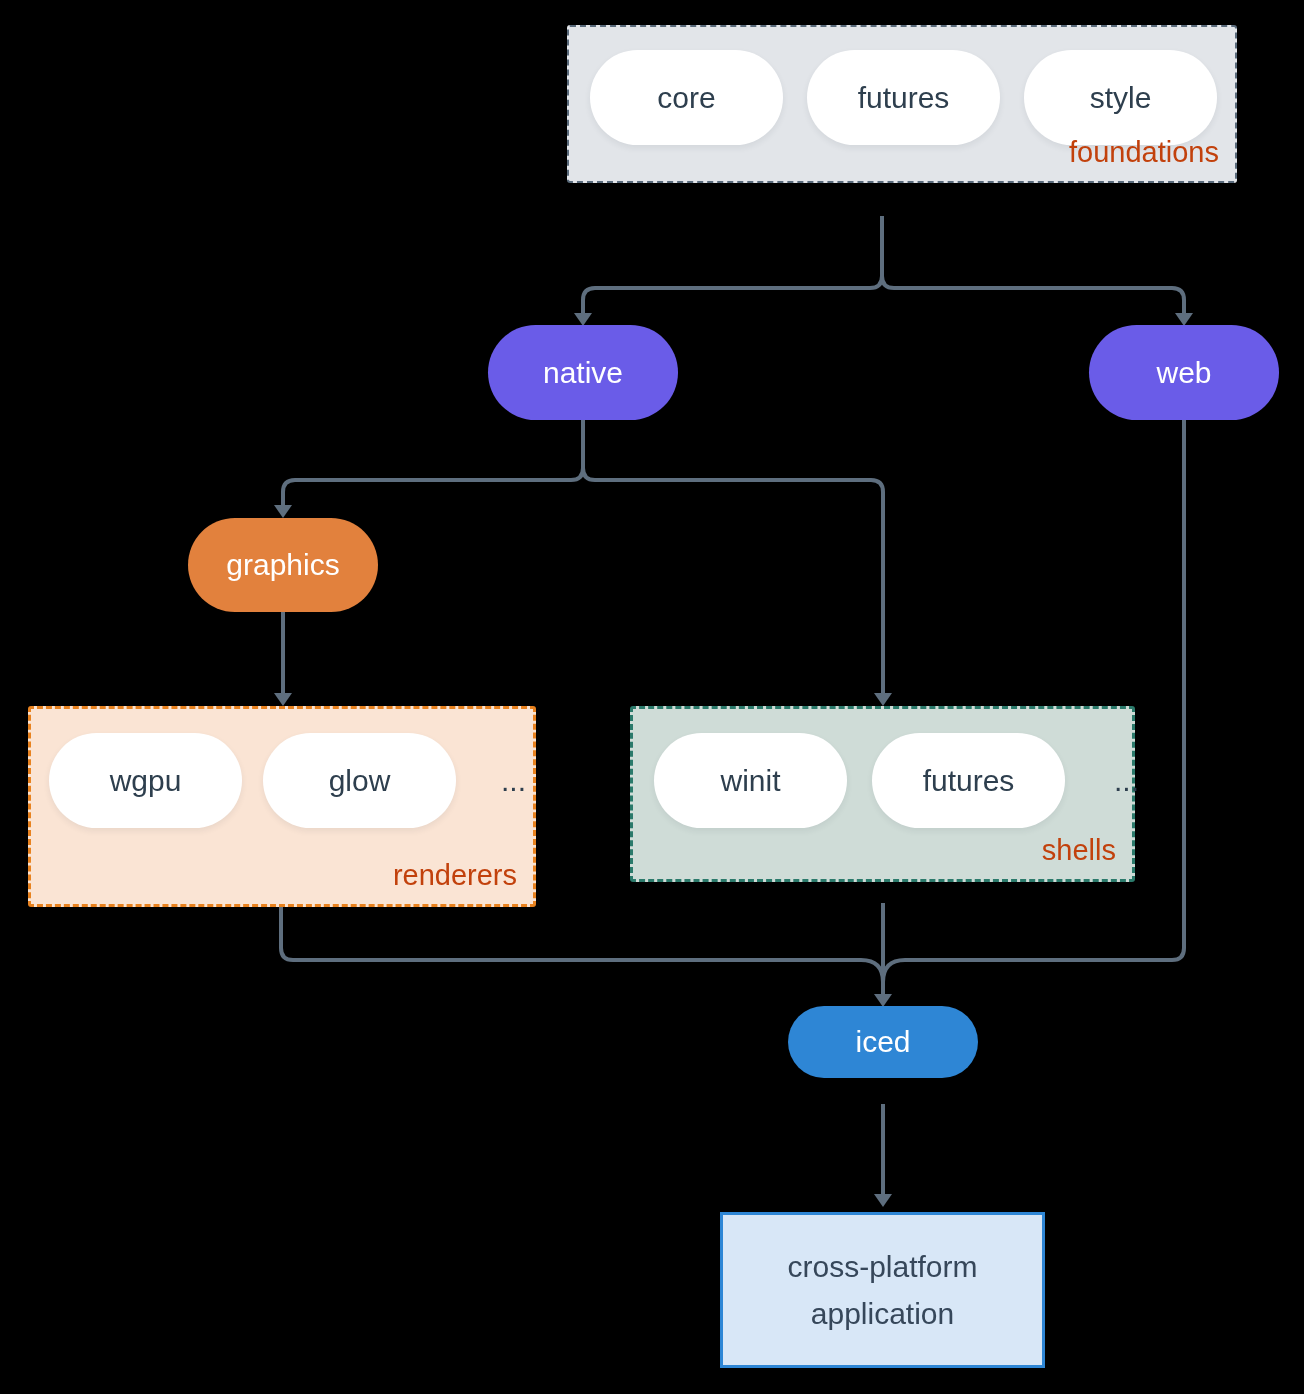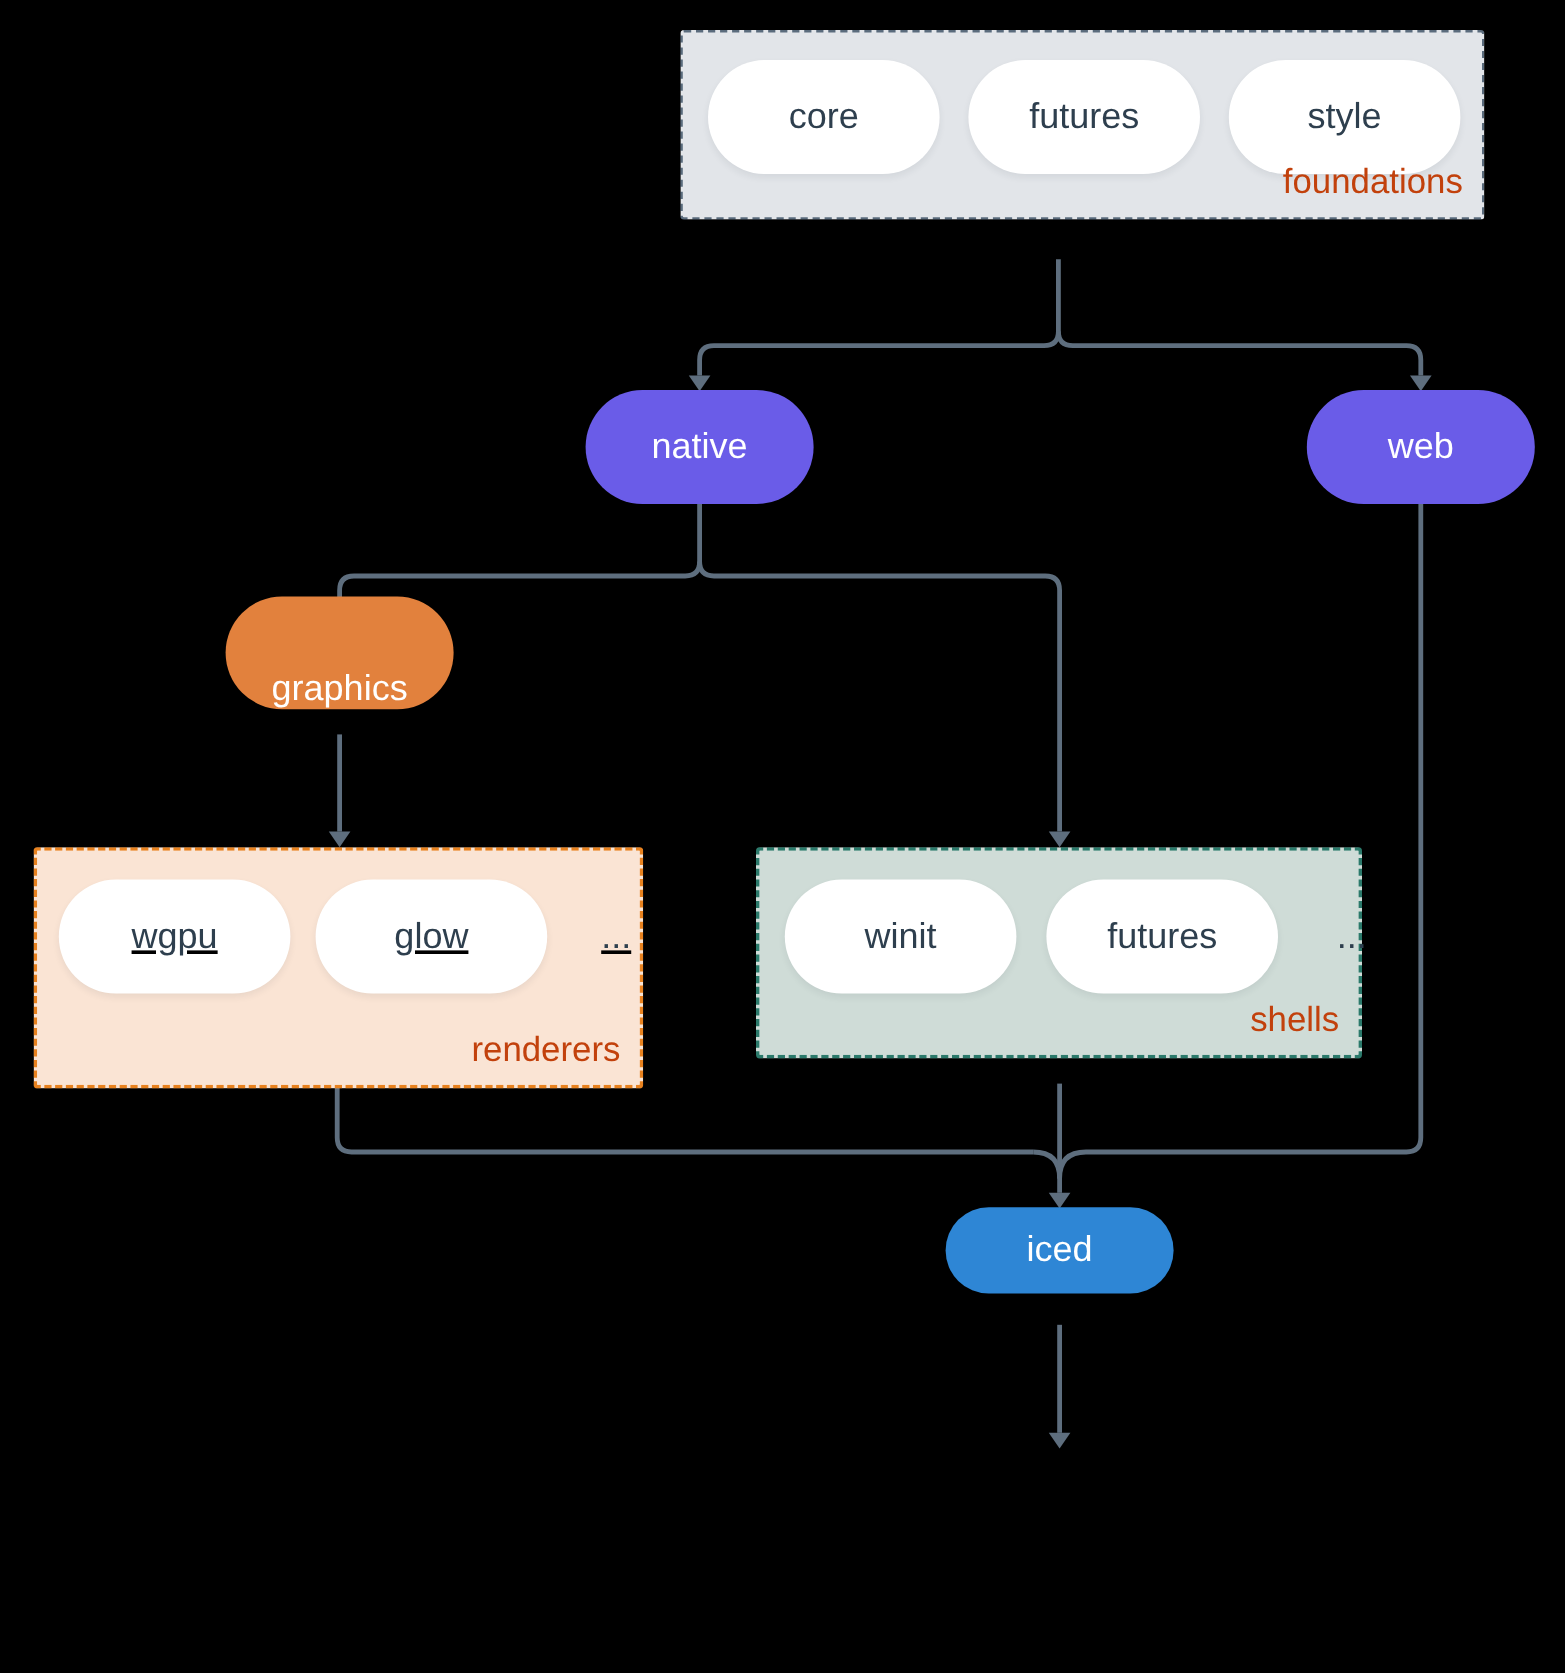--- a/index.html
+++ b/index.html
@@ -14,21 +14,21 @@
   .connectors { position: absolute; left: 0; top: 0; z-index: 1; }
 
   
   .group { position: absolute; box-sizing: border-box; border-radius: 3px; z-index: 2; }
   .group-foundations {
     left: 567px; top: 25px; width: 670px; height: 158px;
     background: #e2e5e9; border: 2px dashed #5a6b7c;
   }
   .group-renderers {
     left: 28px; top: 706px; width: 508px; height: 201px;
-    background: #fae4d4; border: 3px dashed #e8821f; text-decoration: underline;
+    background: #fae4d4; border: 3px dashed #e8821f;
   }
   .group-shells {
     left: 630px; top: 706px; width: 505px; height: 176px;
     background: #cfdcd7; border: 3px dashed #2b7a6b;
   }
   .pill-row { display: flex; align-items: center; }
   .group-foundations .pill-row { padding: 23px 0 0 21px; gap: 24px; }
   .group-renderers  .pill-row { padding: 24px 0 0 18px; gap: 21px; }
   .group-shells     .pill-row { padding: 24px 0 0 21px; gap: 25px; }
 
@@ -43,21 +43,21 @@
   .ellipsis { font-size: 30px; color: #2e3f4e; margin-left: 24px; }
   .group-label {
     position: absolute; right: 16px; bottom: 12px;
     font-size: 29px; color: #c2410c;
   }
 
   
   .node { position: absolute; z-index: 2; color: #fff; }
   .node-native   { left: 488px;  top: 325px;  width: 190px; height: 95px; background: #6a5ce8; }
   .node-web      { left: 1089px; top: 325px;  width: 190px; height: 95px; background: #6a5ce8; }
-  .node-graphics { left: 188px;  top: 497px;  width: 190px; height: 94px; background: #e2813d; align-items: flex-end; }
+  .node-graphics { left: 188px;  top: 518px;  width: 190px; height: 94px; background: #e2813d; }
   .node-iced     { left: 788px;  top: 1006px; width: 190px; height: 72px; background: #2e86d5; }
 
   .app-box {
     position: absolute; z-index: 2; box-sizing: border-box;
     left: 720px; top: 1212px; width: 325px; height: 156px;
     background: #d8e7f7; border: 3px solid #2e86d5;
     color: #36475a; font-size: 30px; line-height: 47px;
     display: flex; align-items: center; justify-content: center; text-align: center;
   }
   .app-box span { display: inline-block; max-width: 290px; }
@@ -146,14 +146,17 @@
       </div>
       <span class="ellipsis">...</span>
     </div>
     <div class="group-label">shells</div>
   </div>
 
   <div class="pill node node-iced">
     <span>iced</span>
   </div>
 
+  <div class="app-box">
+    <span>cross-platform application</span>
+  </div>
 
 </div>
 
 </body></html>

